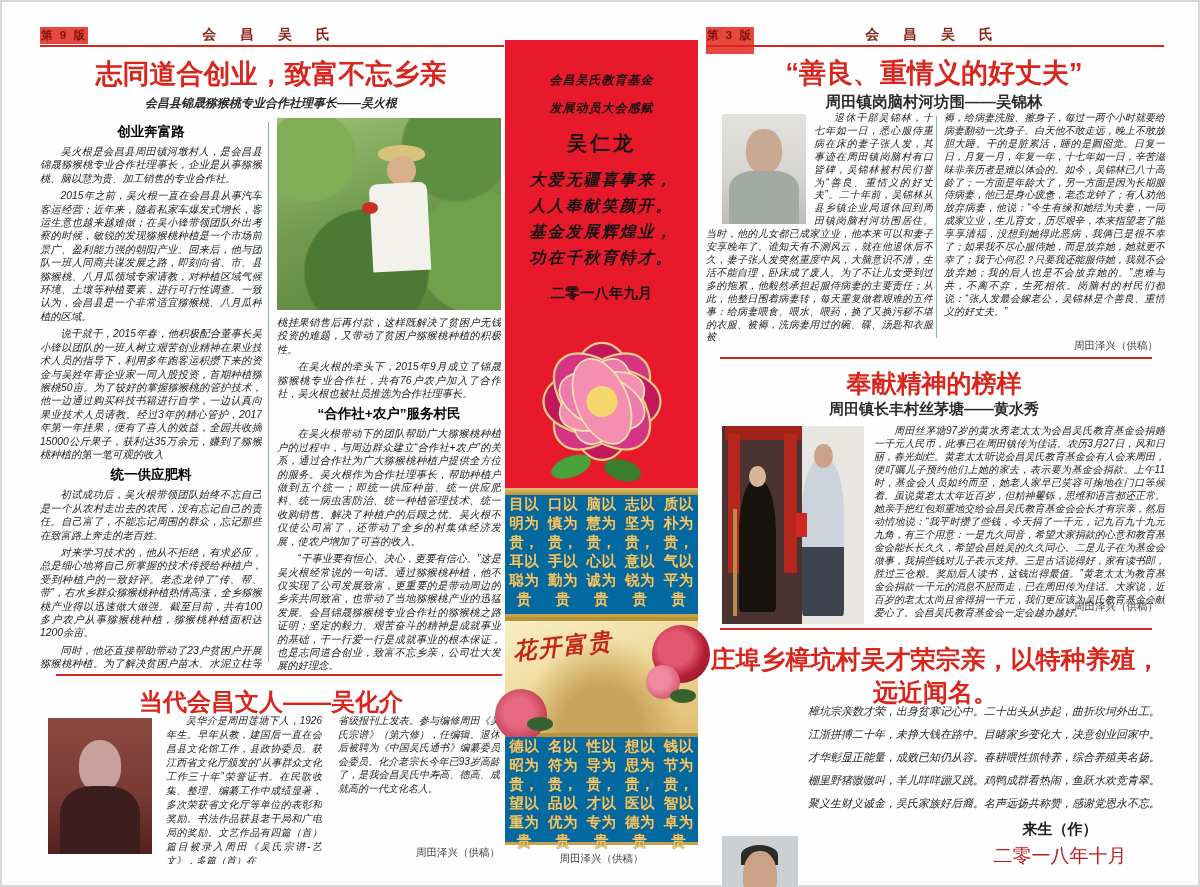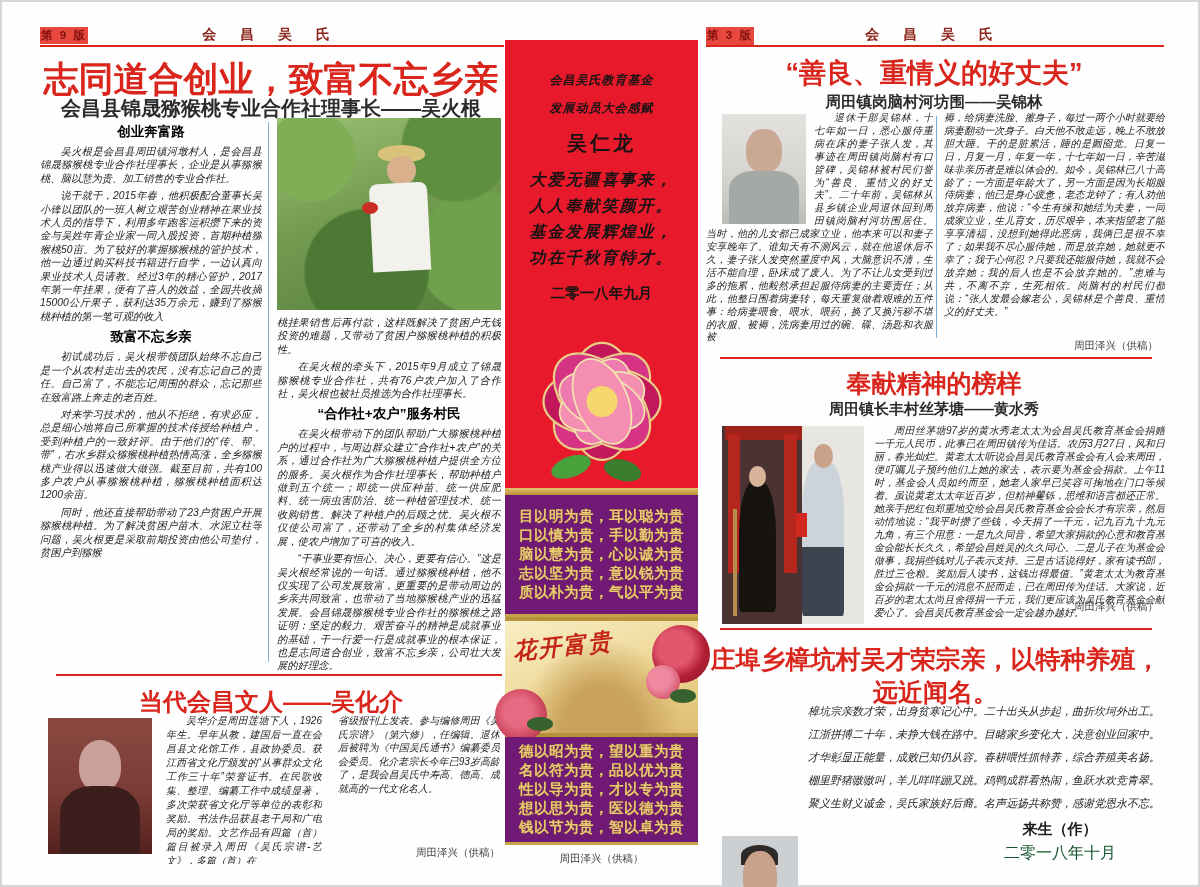--- a/index.html
+++ b/index.html
@@ -71,21 +71,21 @@
 
   
   .strip-red { background:#e8192b; }
   .cal { position:absolute; width:100%; text-align:center; color:#141414;
          font-family:"DejaVu Serif", serif; font-style:italic; font-weight:bold; }
   .cal-title { font-size:12px; letter-spacing:1px; }
   .cal-name { font-size:20px; font-style:normal; font-family:"Liberation Sans", sans-serif; letter-spacing:3px; }
   .cal-line { font-size:16px; letter-spacing:2px; }
   .cal-date { font-size:14.5px; font-style:normal; font-family:"Liberation Sans", sans-serif; font-weight:bold; }
   .gold-band { background:linear-gradient(180deg,#e3c06a,#b6933b); }
-  .navy-panel { background:#701a75; display:flex; flex-direction:column; justify-content:center;
+  .navy-panel { background:#0369a1; display:flex; flex-direction:row; justify-content:flex-end;
                 border-bottom:3px solid #c8a34a; }
   .navy-panel .gline { color:#e9c873; font-weight:bold; font-size:14.5px; text-align:center;
                 letter-spacing:0.5px; text-shadow:0 0 1px #7c5b1d; }
   .art-gold { background: radial-gradient(ellipse at 50% 100%, #caa45c 0 30%, transparent 60%),
               linear-gradient(160deg,#f8eec4 0%, #eed795 55%, #dfbe72 100%);
               border-top:4px solid #b6933b; border-bottom:4px solid #b6933b; }
   .art-title { position:absolute; left:8px; top:10px; color:#c32415; font-weight:bold;
               font-family:"DejaVu Serif", serif; font-style:italic; font-size:23px;
               transform:rotate(-6deg); letter-spacing:2px; }
   .art-flower { position:absolute; border-radius:50%; }
@@ -102,30 +102,31 @@
 </style>
 </head>
 <body>
 
 <div class="sheet">
 
   <div class="abs badge" style="left:40px; top:27px; width:48px; height:17px;">第 9 版</div>
   <div class="abs masthead" style="left:40px; top:26px; width:462px;">会 昌 吴 氏</div>
   <div class="abs rule-red" style="left:40px; top:45px; width:464px; height:2px;"></div>
 
-  <div class="abs headline" style="left:40px; top:56px; width:462px; font-size:35px;">志同道合创业，致富不忘乡亲</div>
-  <div class="abs subhead" style="left:40px; top:95px; width:462px; font-size:20px;">会昌县锦晟猕猴桃专业合作社理事长——吴火根</div>
+  <div class="abs headline" style="left:40px; top:56px; width:462px; font-size:27px;">志同道合创业，致富不忘乡亲</div>
+  <div class="abs subhead" style="left:40px; top:95px; width:462px; font-size:12px;font-style:italic;">会昌县锦晟猕猴桃专业合作社理事长——吴火根</div>
 
   <div class="abs col" style="left:40px; top:118px; width:222px; height:552px;">
     <div class="inhead">创业奔富路</div>
     <p>吴火根是会昌县周田镇河墩村人，是会昌县锦晟猕猴桃专业合作社理事长，企业是从事猕猴桃、脑以慧为贵、加工销售的专业合作社。</p>
+    <p>2015年之前，吴火根一直在会昌县从事汽车客运经营；近年来，随着私家车爆发式增长，客运生意也越来越难做；在吴小锋带领团队外出考察的时候，敏锐的发现猕猴桃种植是一个市场前景广、盈利能力强的朝阳产业。回来后，他与团队一班人同商共谋发展之路，即刻向省、市、县猕猴桃、八月瓜领域专家请教，对种植区域气候环境、土壤等种植要素，进行可行性调查。一致认为，会昌县是一个非常适宜猕猴桃、八月瓜种植的区域。</p>
     <p>说干就干，2015年春，他积极配合董事长吴小锋以团队的一班人树立艰苦创业精神在果业技术人员的指导下，利用多年跑客运积攒下来的资金与吴姓年青企业家一同入股投资，首期种植猕猴桃50亩。为了较好的掌握猕猴桃的管护技术，他一边通过购买科技书籍进行自学，一边认真向果业技术人员请教。经过3年的精心管护，2017年第一年挂果，便有了喜人的效益，全园共收摘15000公斤果子，获利达35万余元，赚到了猕猴桃种植的第一笔可观的收入</p>
-    <div class="inhead">致富不忘乡亲</div>
+    <div class="inhead">统一供应肥料</div>
     <p>初试成功后，吴火根带领团队始终不忘自己是一个从农村走出去的农民，没有忘记自己的责任。自己富了，不能忘记周围的群众，忘记那些在致富路上奔走的老百姓。</p>
-    <p>对来学习技术的，他从不拒绝，有求必应，总是细心地将自己所掌握的技术传授给种植户，受到种植户的一致好评。由于他们的“传、帮、带”，右水乡群众猕猴桃种植热情高涨，全乡猕猴桃产业得以迅速做大做强。截至目前，共有100多户农户从事猕猴桃种植，猕猴桃种植面积达1200余亩。</p>
+    <p>对来学习技术的，他从不拒绝，有求必应，总是细心地将自己所掌握的技术传授给种植户，受到种植户的一致好评。老态龙钟了“传、帮、带”，右水乡群众猕猴桃种植热情高涨，全乡猕猴桃产业得以迅速做大做强。截至目前，共有100多户农户从事猕猴桃种植，猕猴桃种植面积达1200余亩。</p>
     <p>同时，他还直接帮助带动了23户贫困户开展猕猴桃种植。为了解决贫困户苗木、水泥立柱等问题，吴火根更是采取前期投资由他公司垫付，贫困户到猕猴</p>
   </div>
 
   <div class="abs divider-v" style="left:268px; top:122px; height:540px;"></div>
 
   <div class="abs col" style="left:277px; top:118px; width:224px; height:552px;">
     <div class="ph ph-kiwi" style="width:224px; height:192px; margin-bottom:6px;">
       <div class="kiwi-man-hat"></div>
       <div class="kiwi-man-head"></div>
       <div class="kiwi-man-shirt"></div>
@@ -202,21 +203,21 @@
   <div class="abs navy-panel" style="left:505px; top:737px; width:193px; height:108px;">
     <div class="gline">德以昭为贵，望以重为贵</div>
     <div class="gline">名以符为贵，品以优为贵</div>
     <div class="gline">性以导为贵，才以专为贵</div>
     <div class="gline">想以思为贵，医以德为贵</div>
     <div class="gline">钱以节为贵，智以卓为贵</div>
   </div>
 
   <div class="abs byline" style="left:505px; top:852px; width:193px; text-align:center;">周田泽兴（供稿）</div>
 
-  <div class="abs badge" style="left:706px; top:27px; width:48px; height:18px;">第 3 版</div>
+  <div class="abs badge" style="left:706px; top:27px; width:48px; height:27px;">第 3 版</div>
   <div class="abs masthead" style="left:703px; top:26px; width:462px;">会 昌 吴 氏</div>
   <div class="abs rule-red" style="left:706px; top:45px; width:458px; height:2px;"></div>
 
   <div class="abs headline" style="left:703px; top:55px; width:462px; font-size:27px;">“善良、重情义的好丈夫”</div>
   <div class="abs subhead" style="left:703px; top:92px; width:462px; font-size:15.5px;">周田镇岗脑村河坊围——吴锦林</div>
 
   <div class="abs col flowtext" style="left:706px; top:112px; width:227px; height:230px;">
     <div class="ph ph-portrait-gray" style="float:left; width:84px; height:110px; margin:2px 8px 4px 16px;">
       <div class="pg-head"></div>
       <div class="pg-body"></div>
@@ -263,15 +264,15 @@
     <div style="font-family:'DejaVu Serif', serif; font-style:italic; font-size:11px; line-height:23px; color:#23232a; white-space:nowrap;">
       <div>樟坑宗亲数才荣，出身贫寒记心中。二十出头从步起，曲折坎坷外出工。</div>
       <div>江浙拼搏二十年，未挣大钱在路中。目睹家乡变化大，决意创业回家中。</div>
       <div>才华彰显正能量，成败已知仍从容。春耕喂性抓特养，综合养殖美名扬。</div>
       <div>棚里野猪嗷嗷叫，羊儿咩咩蹦又跳。鸡鸭成群看热闹，鱼跃水欢竞青翠。</div>
       <div>聚义生财义诚金，吴氏家族好后裔。名声远扬共称赞，感谢党恩永不忘。</div>
     </div>
   </div>
 
   <div class="abs" style="left:950px; top:820px; width:220px; text-align:center; font-weight:bold; font-size:15px; color:#1d1d1d;">来生（作）</div>
-  <div class="abs" style="left:950px; top:843px; width:220px; text-align:center; font-size:16px; color:#14532d;">二零一八年十月</div>
+  <div class="abs" style="left:950px; top:843px; width:220px; text-align:center; font-size:19px; color:#b91c1c;">二零一八年十月</div>
 
 </div>
 
 </body></html>

